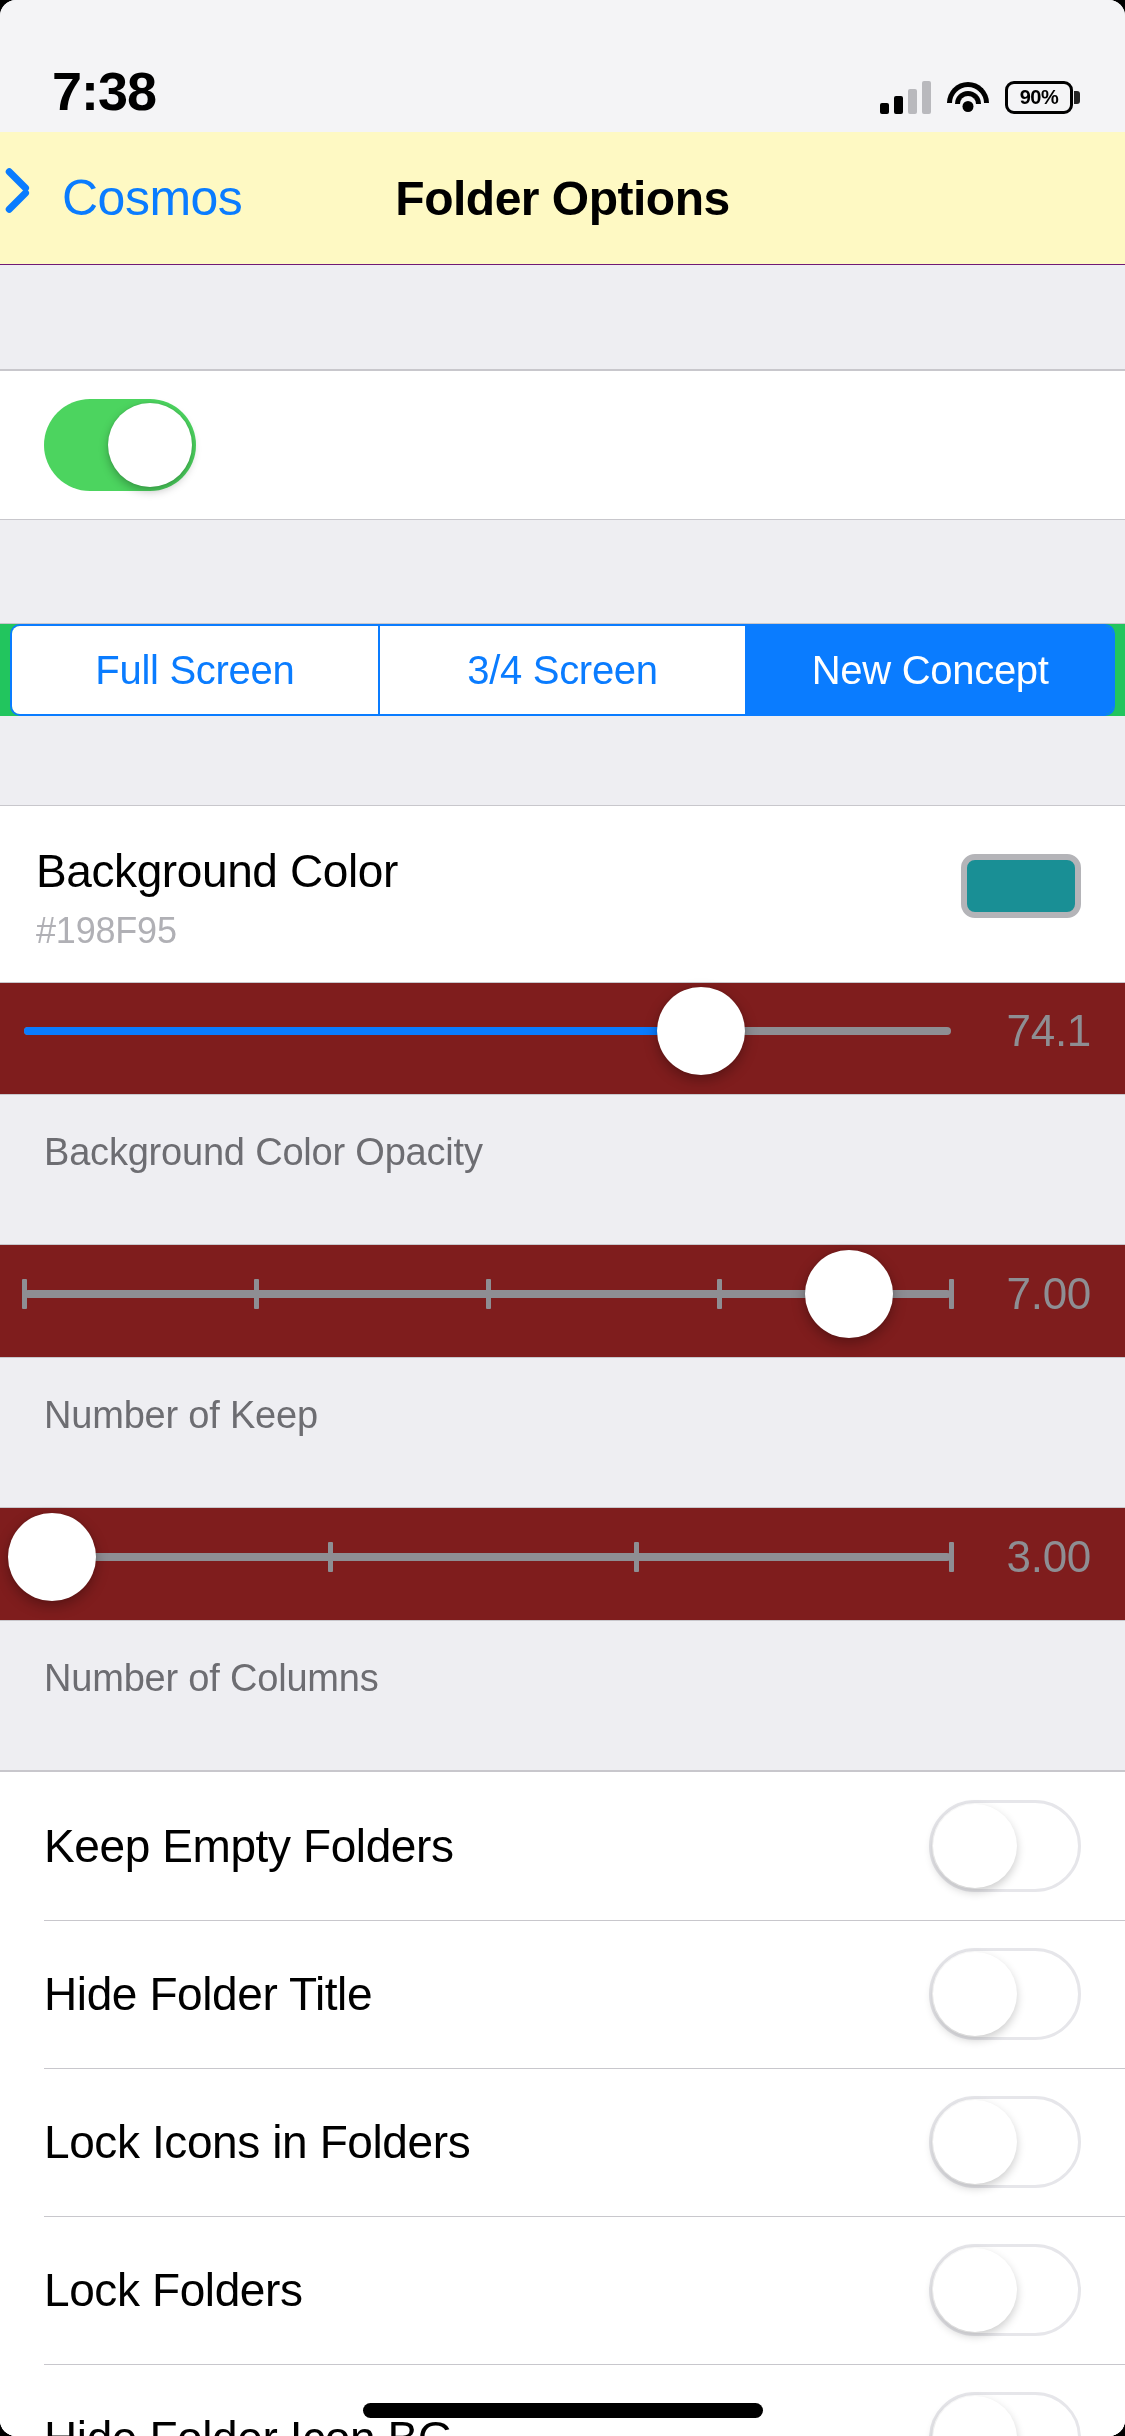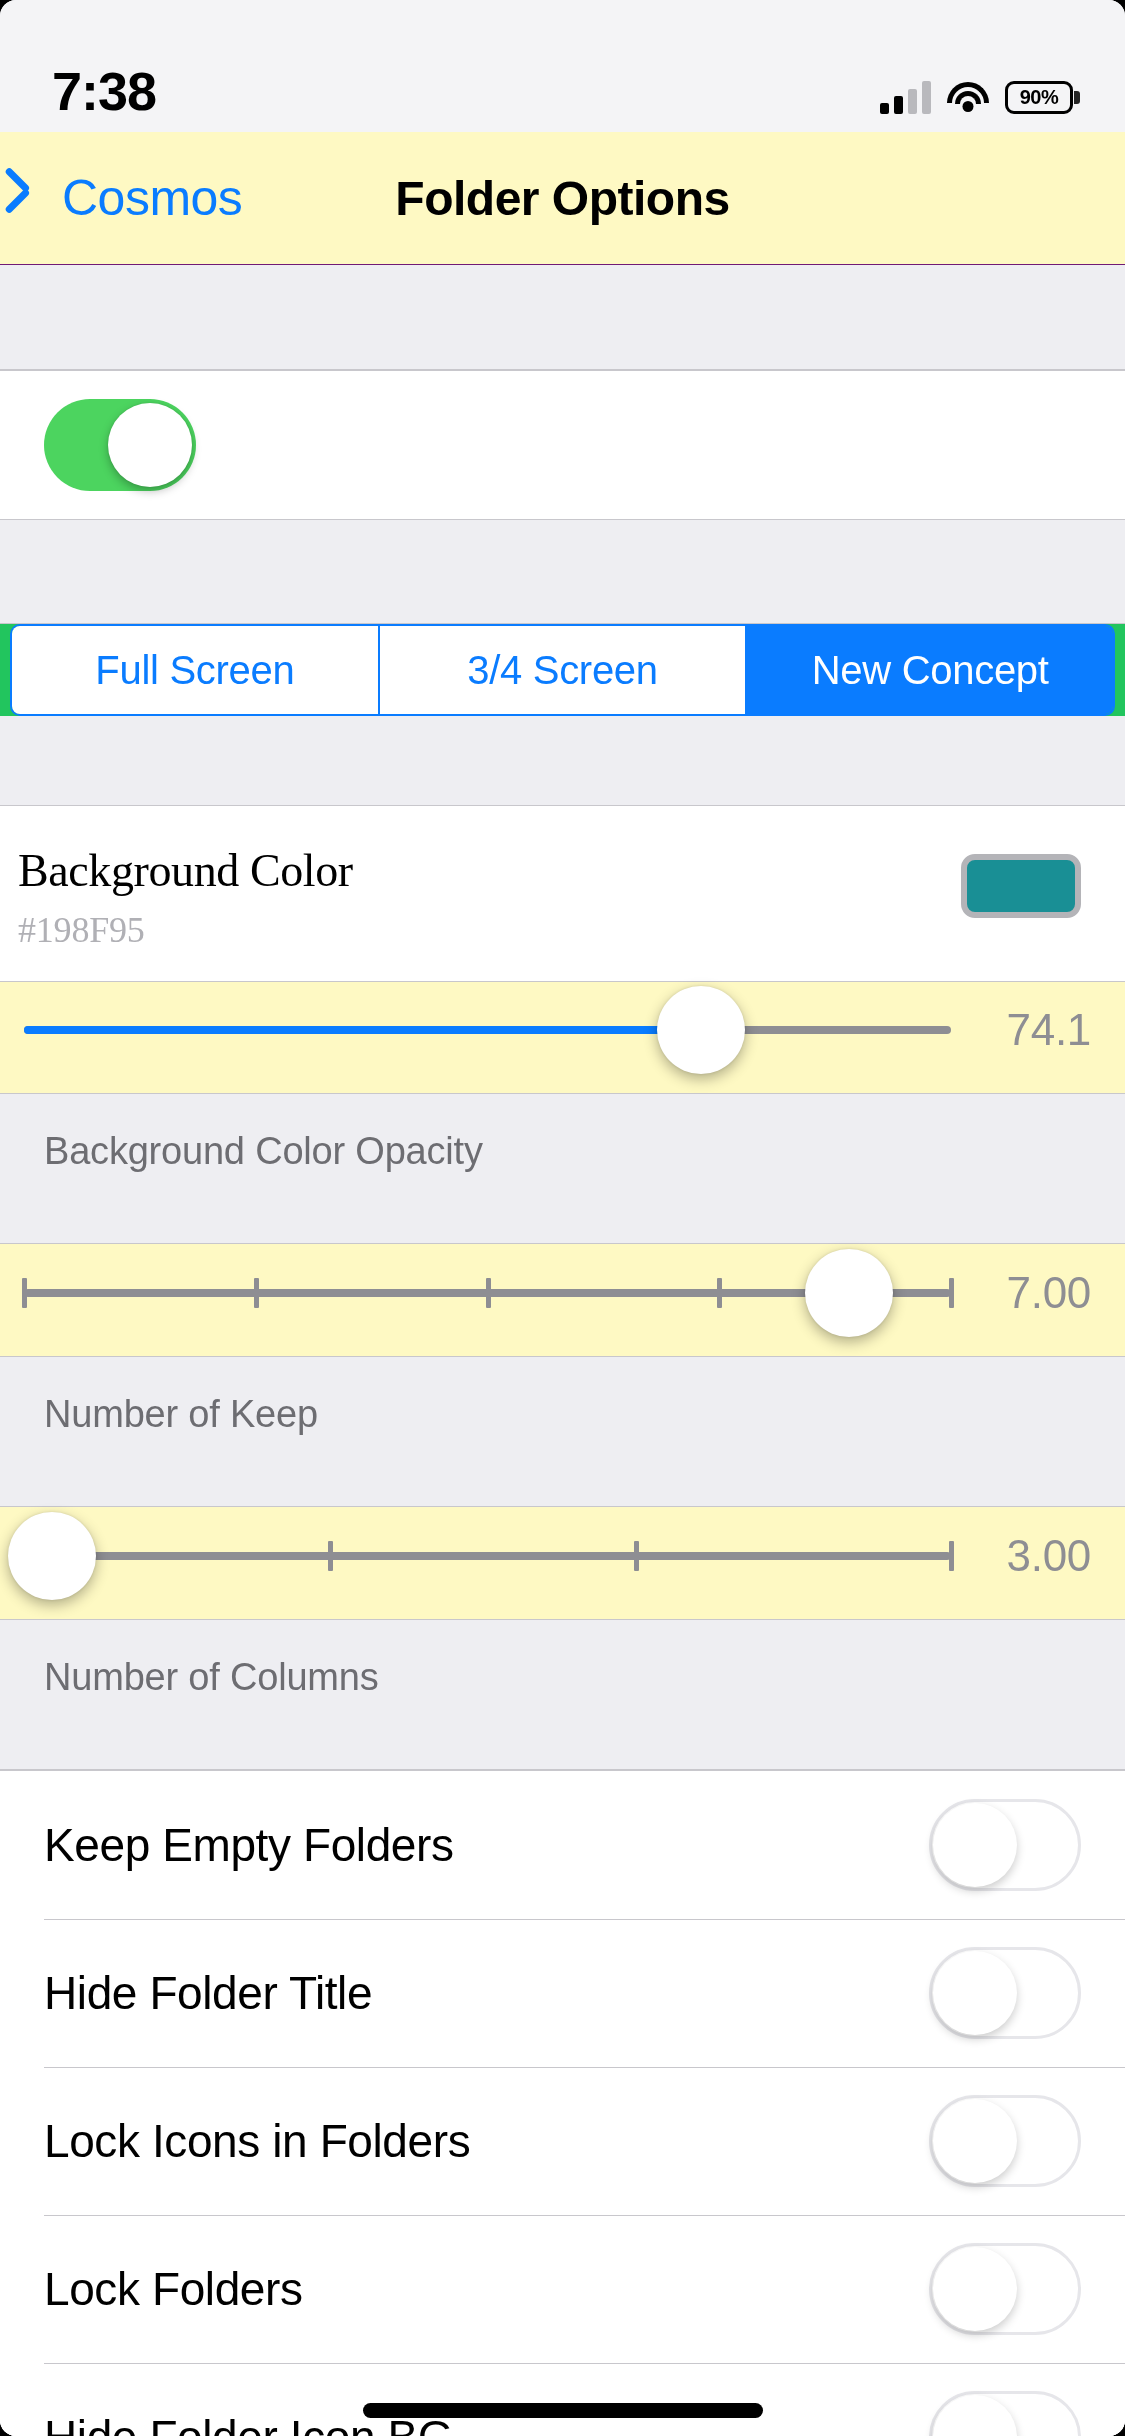--- a/index.html
+++ b/index.html
@@ -115,33 +115,33 @@
     flex:1; display:flex; align-items:center; justify-content:center;
     font-size:40px; color:#0a7cff; background:#fff; cursor:pointer;
     border-right:2px solid #0a7cff; letter-spacing:-0.3px;
   }
   .seg:last-child { border-right:none; }
   .seg.active { background:#0a7cff; color:#fff; }
 
   
   #color-row {
     display:flex; align-items:flex-start; justify-content:space-between;
-    background:#fff; padding:38px 44px 30px 18px; position:relative;font-family:Liberation Serif, serif;
+    background:#fff; padding:38px 44px 30px 36px; position:relative;
   }
   #color-text-block { display:flex; flex-direction:column; gap:12px; }
   #color-title { font-size:46px; color:#000; letter-spacing:-0.4px; }
   #color-hex { font-size:36px; color:#b0b0b5; letter-spacing:-0.2px; }
   #color-swatch {
     width:120px; height:64px; border-radius:14px;
     border:6px solid #b4b4b8; background:#198f95; margin-top:10px; flex:none; cursor:pointer;
   }
 
   
   .slider-row {
-    background:#fef9c3; height:112px; display:flex; align-items:center;
+    background:#7f1d1d; height:112px; display:flex; align-items:center;
     padding:0 24px 15px 24px; position:relative;
     border-top:1px solid #c8c7cc;
   }
   .slider-track-wrap { position:relative; flex:1; height:112px; display:flex; align-items:center; }
   .track { position:relative; width:100%; height:8px; border-radius:4px; background:#8e8e93; }
   .track .fill { position:absolute; left:0; top:0; bottom:0; border-radius:4px; background:#0a7cff; }
   .tick { position:absolute; top:-11px; width:5px; height:30px; background:#8e8e93; border-radius:1px; }
   .thumb {
     position:absolute; top:50%; width:88px; height:88px; border-radius:50%;
     background:#fff; transform:translate(-50%,-50%);

